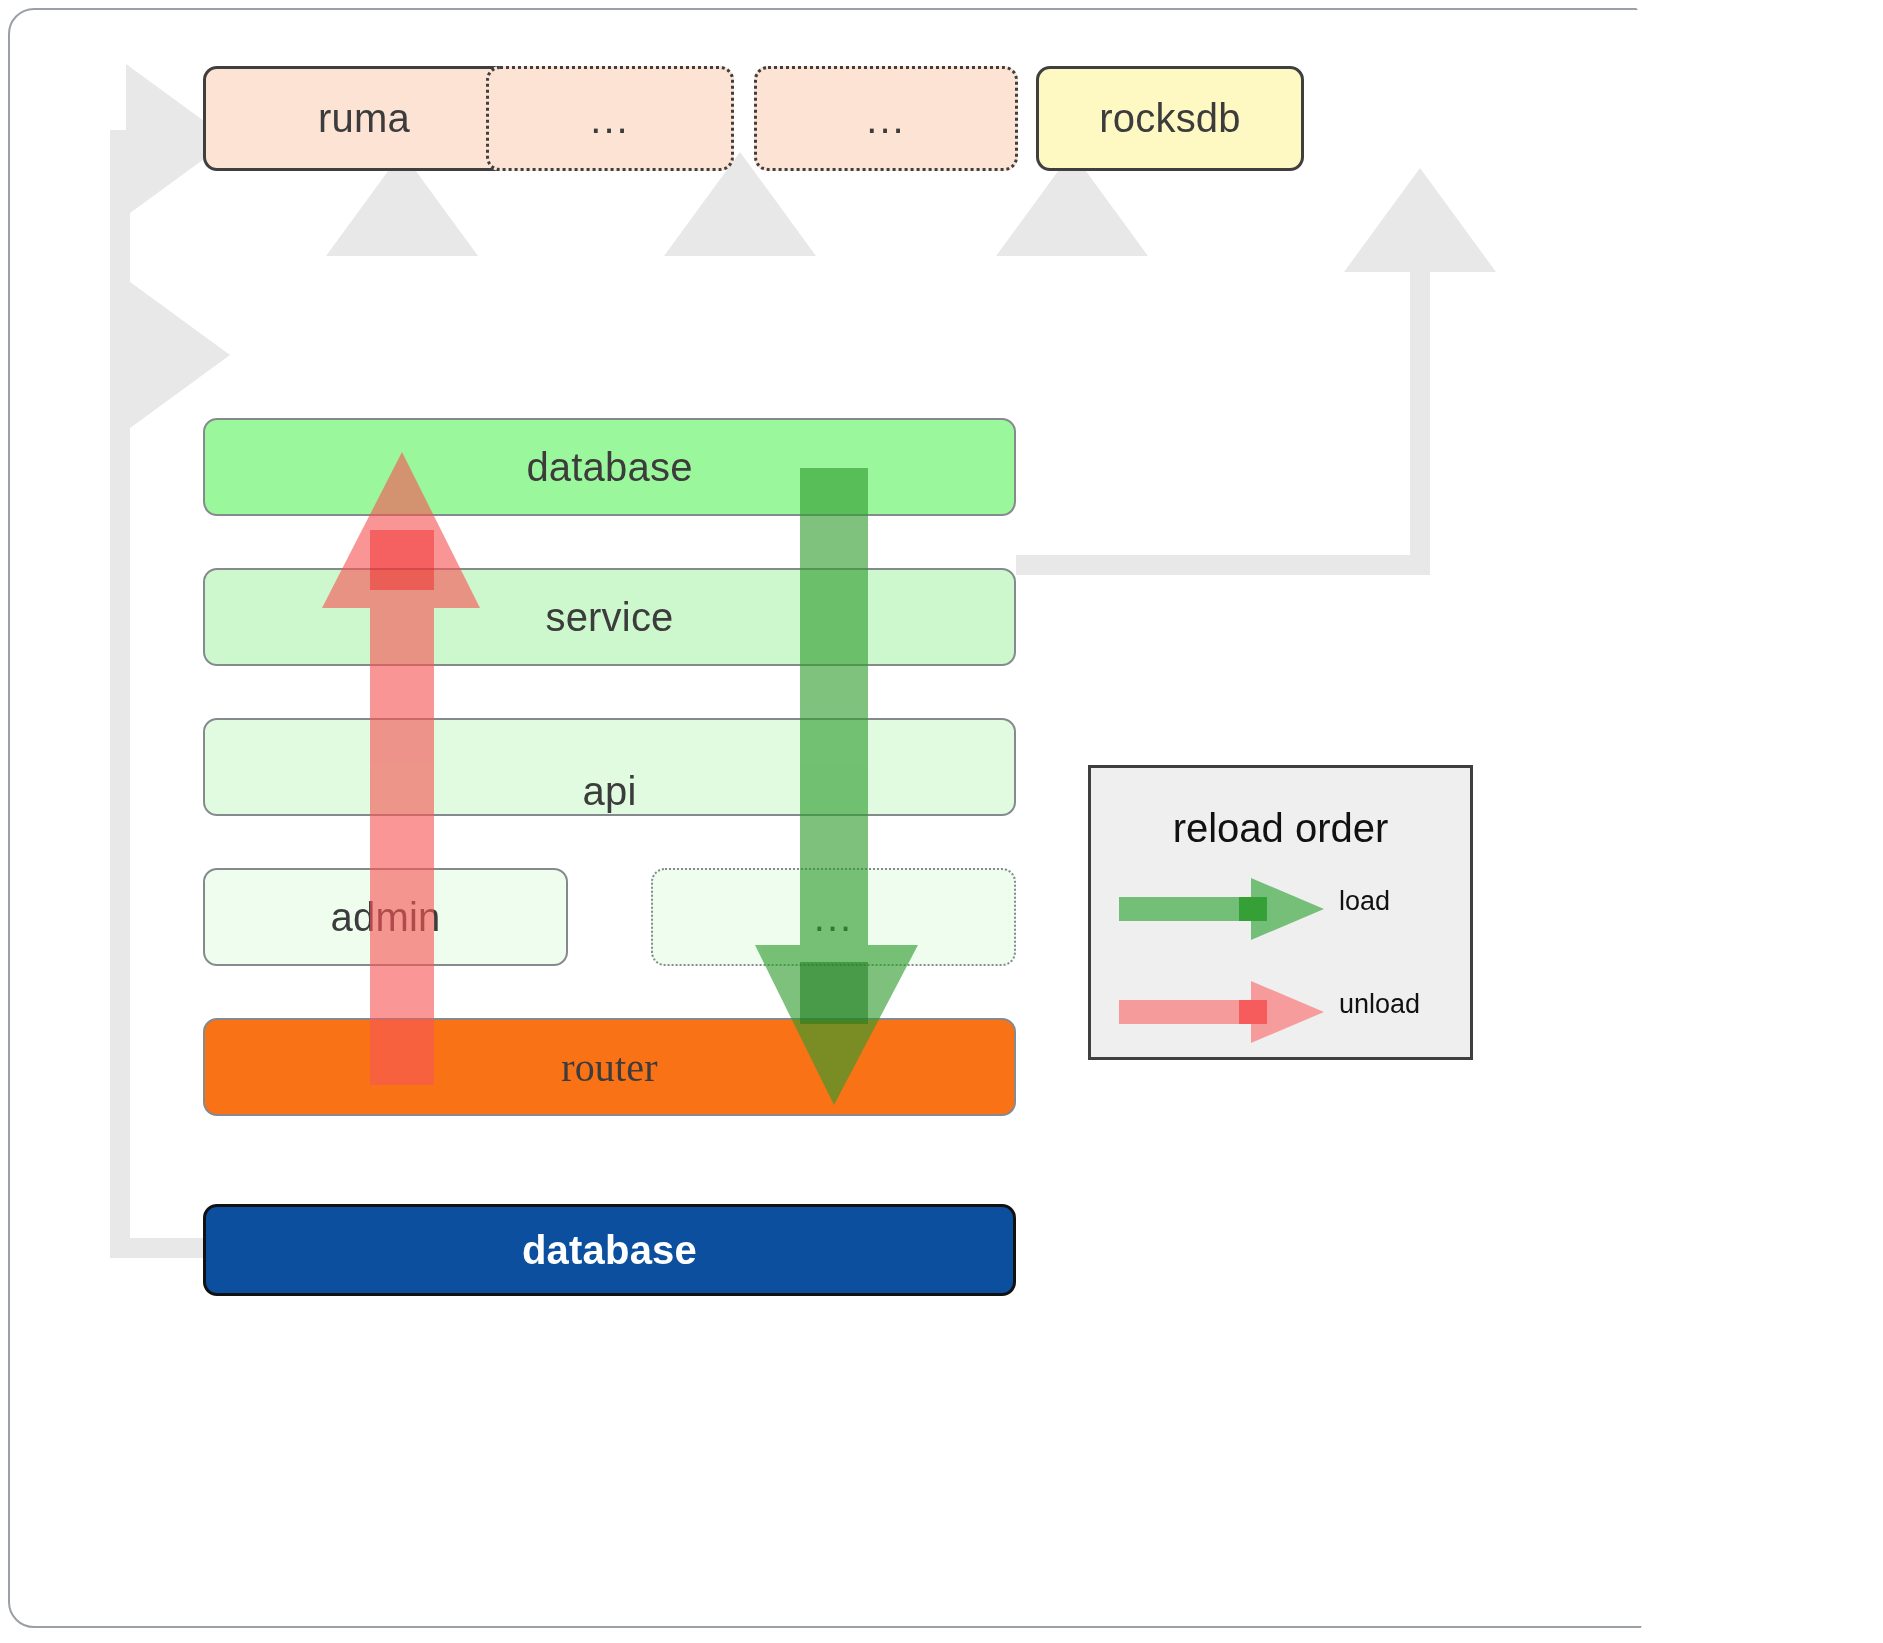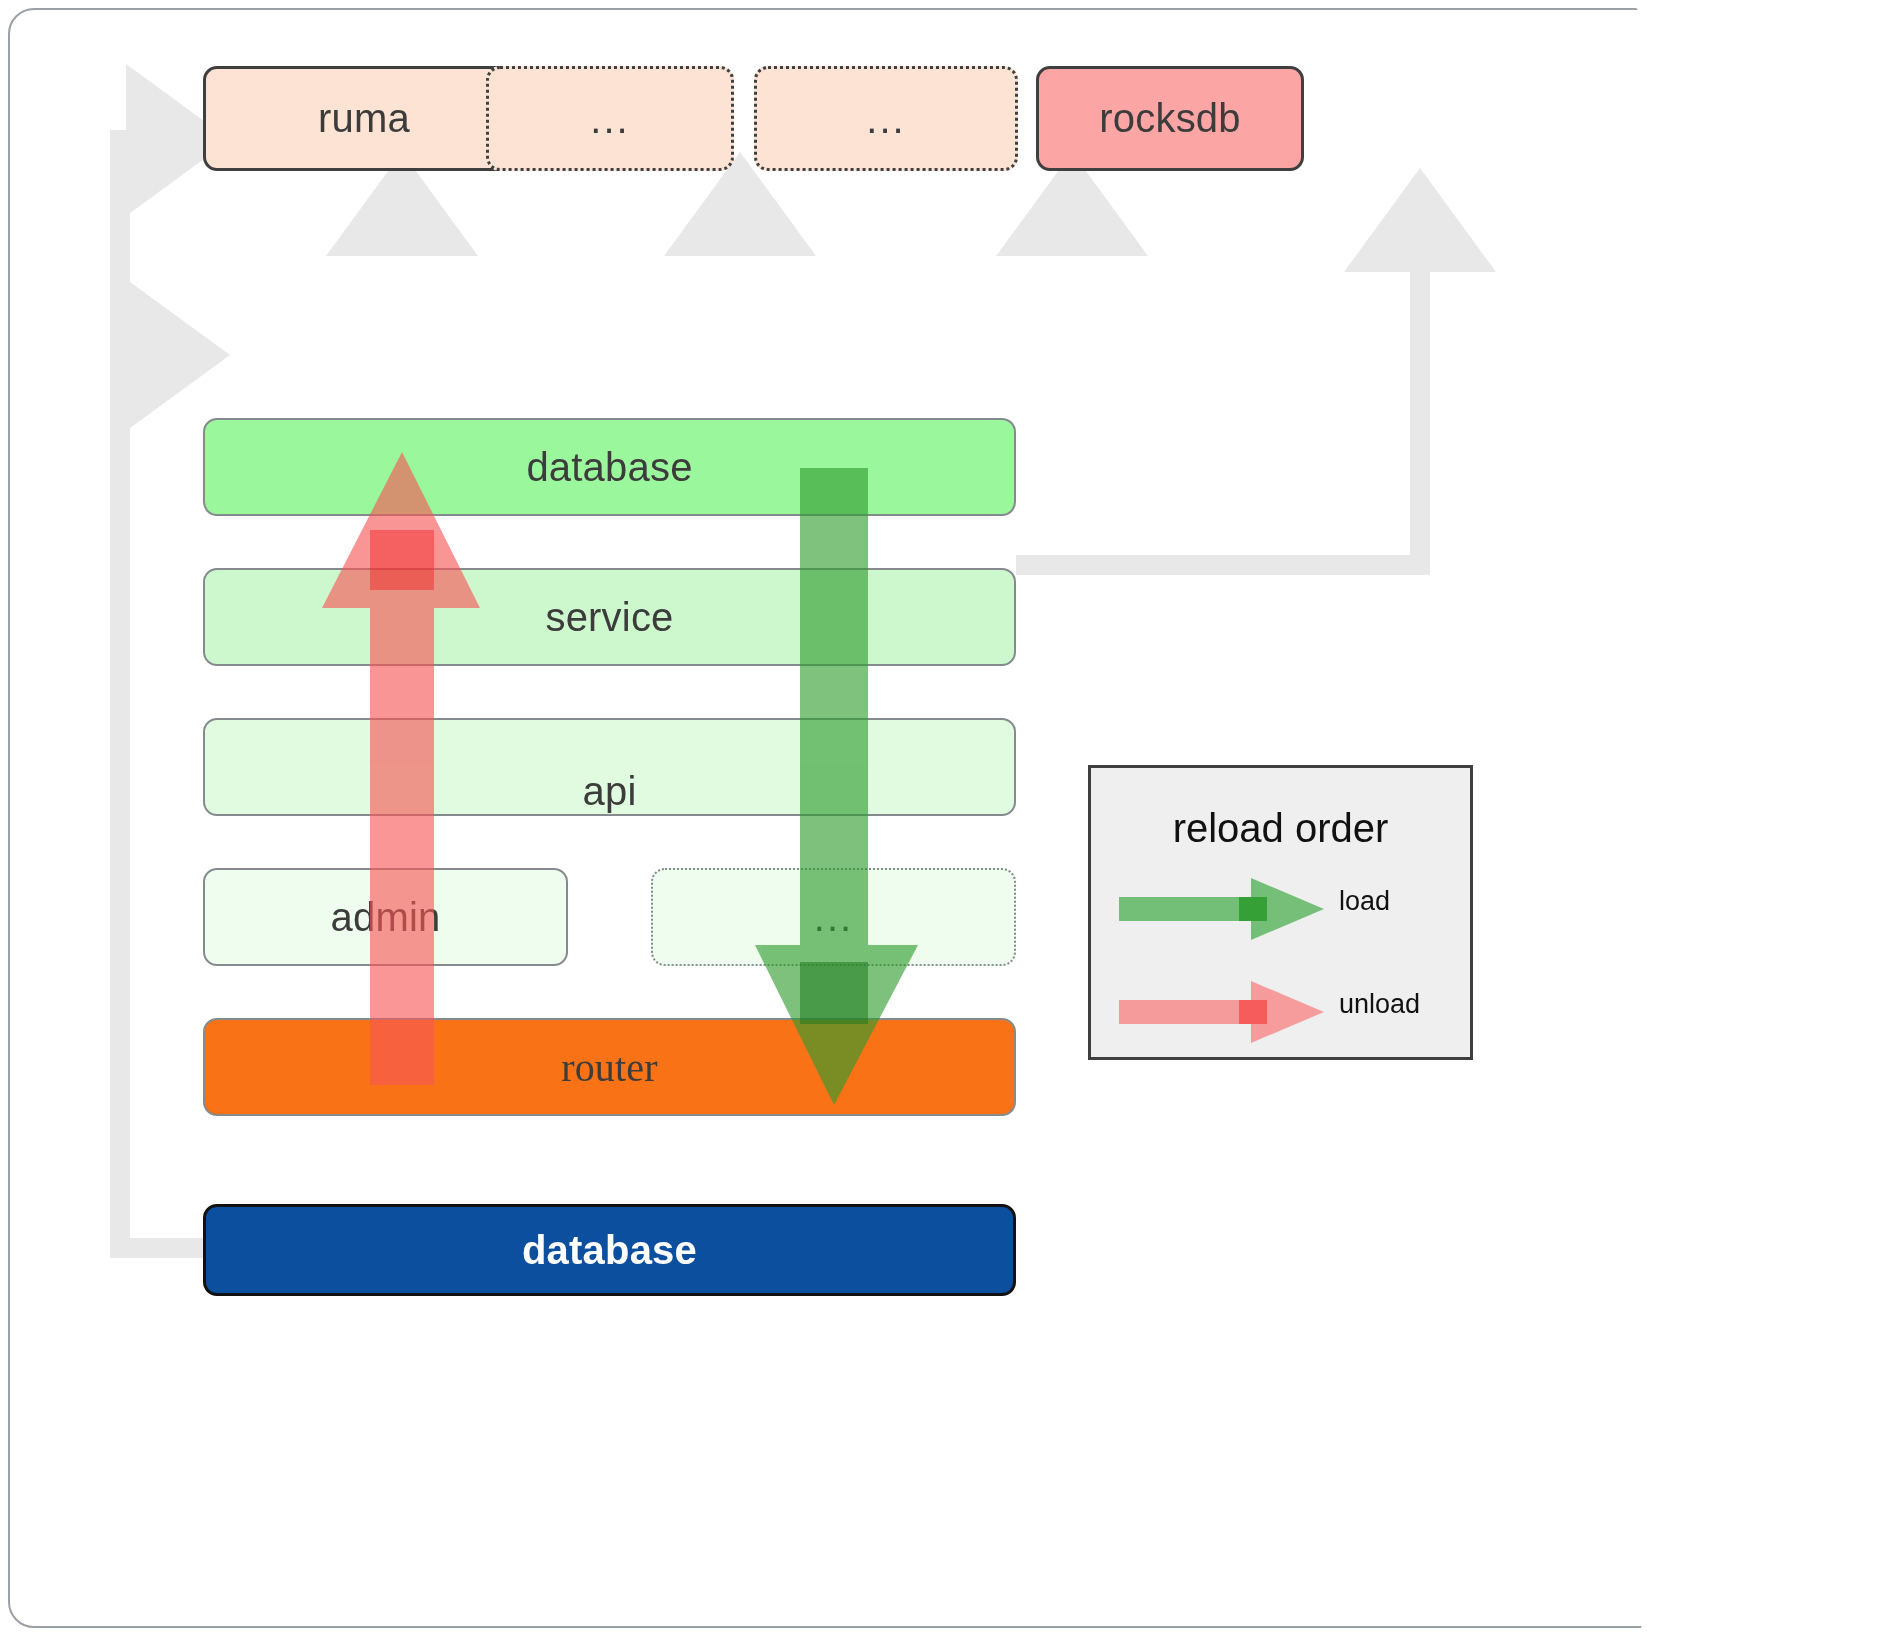--- a/index.html
+++ b/index.html
@@ -121,21 +121,21 @@
   </div>
 
   <div class="node dotted-dark" style="left:486px; top:66px; width:248px; height:105px; background:#fce3d4;">
     <span class="dots">...</span>
   </div>
 
   <div class="node dotted-dark" style="left:754px; top:66px; width:264px; height:105px; background:#fce3d4;">
     <span class="dots">...</span>
   </div>
 
-  <div class="node solid-dark" style="left:1036px; top:66px; width:268px; height:105px; background:#fca5a5;">
+  <div class="node solid-dark" style="left:1036px; top:66px; width:268px; height:105px; background:#fef9c3;">
     <span>rocksdb</span>
   </div>
 
 
   <div class="node solid-gray" style="left:203px; top:418px; width:813px; height:98px; background:#9bf79b;text-align:right;">
     <span>database</span>
   </div>
 
   <div class="node solid-gray" style="left:203px; top:568px; width:813px; height:98px; background:#cdf7cd;">
     <span>service</span>

